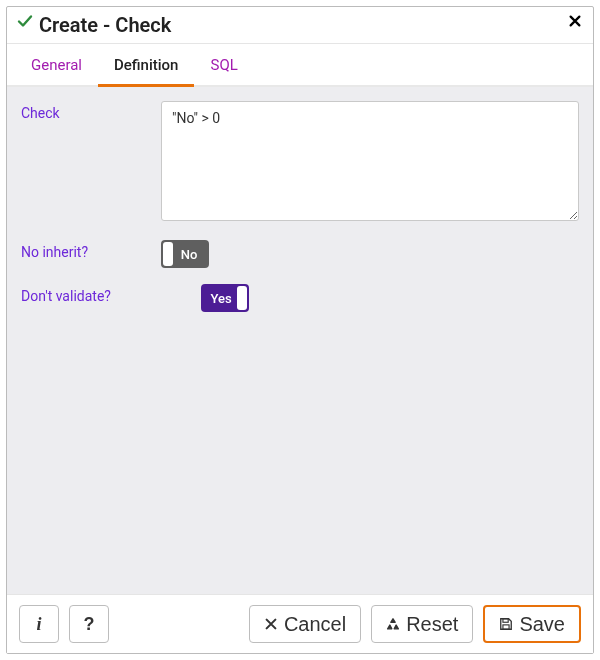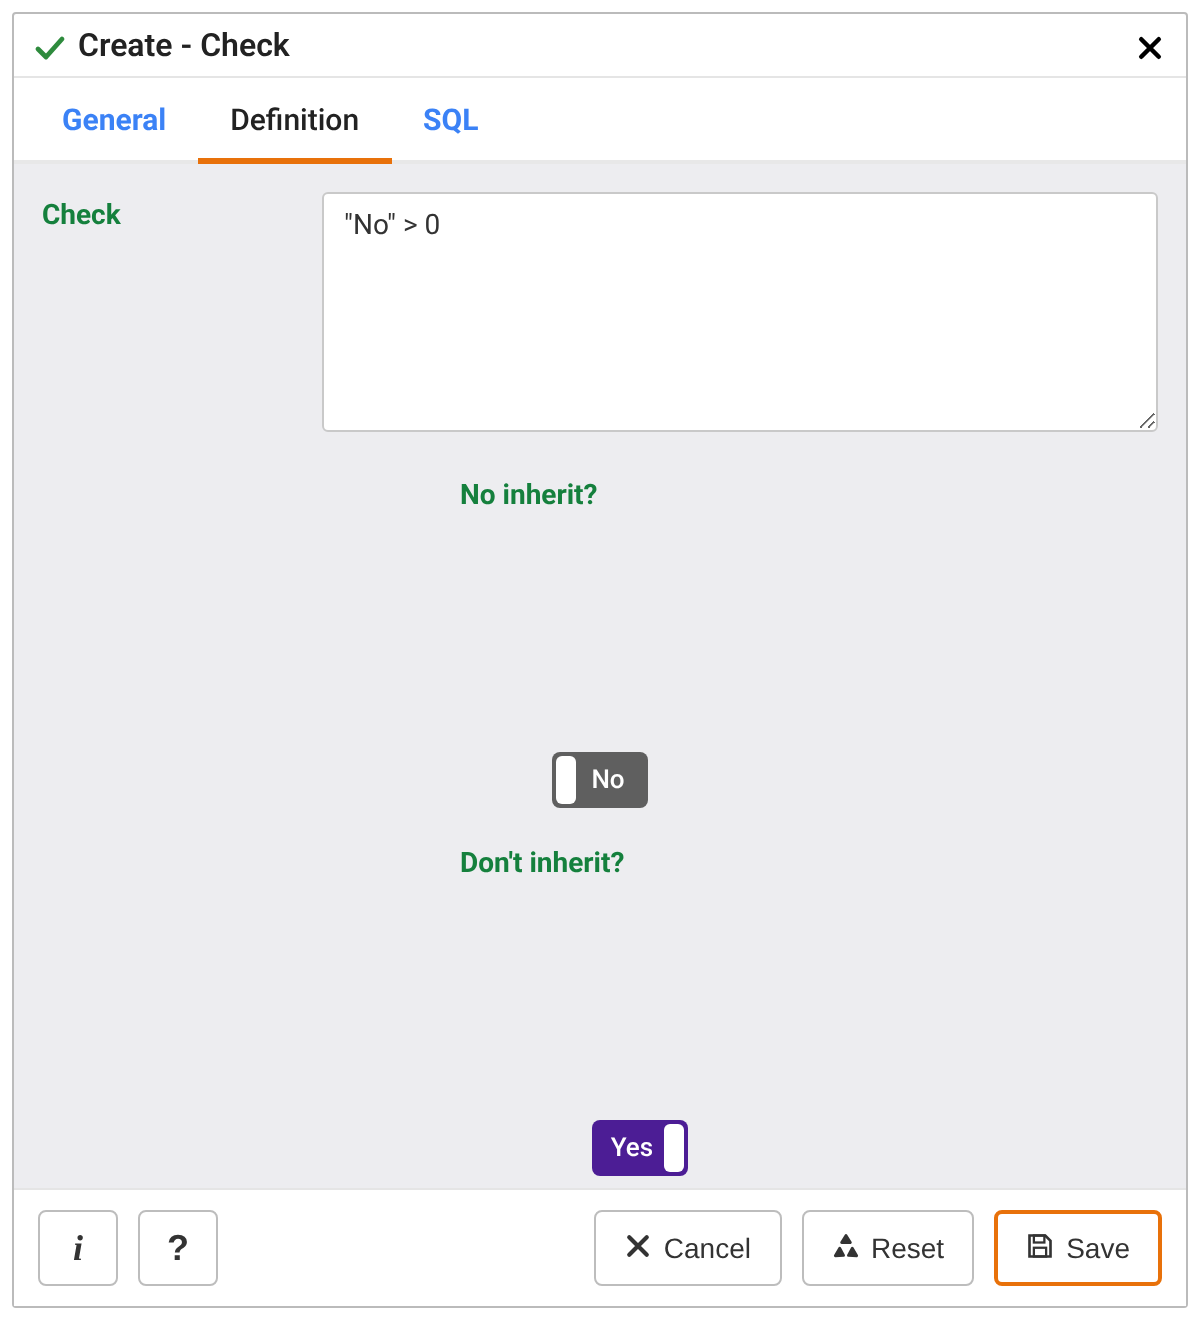--- a/index.html
+++ b/index.html
@@ -17,25 +17,25 @@
     width: 100%;
     height: 100%;
     border: 1px solid #bbb;
     border-radius: 2px;
     display: flex;
     flex-direction: column;
     background: #fff;
   }
   .titlebar {
     display: flex;
-    align-items: flex-end;
+    align-items: flex-start;
     padding: 6px 10px 6px 10px;
     border-bottom: 1px solid #e5e5e5;
     gap: 6px;
-    font-size: 16px;
+    font-size: 20px;
   }
   .titlebar .title-text {
     font-weight: 600;
     flex: 0 0 auto;
   }
   .titlebar .spacer { flex: 1 1 auto; }
   .check-icon {
     width: 16px; height: 16px;
     display: inline-flex; align-items: center; justify-content: center;
   }
@@ -47,51 +47,49 @@
 
   .tabs {
     display: flex;
     gap: 0;
     padding: 0 8px;
     border-bottom: 2px solid #e8e8e8;
   }
   .tab {
     padding: 10px 16px 10px;
     font-size: 15px;
-    color: #3b82f6;
+    color: #a21caf;
     cursor: pointer;
     position: relative;
     top: 2px;
     border-bottom: 3px solid transparent;
-    font-weight: bold;
   }
   .tab.active {
     color: #222;
     font-weight: 500;
     border-bottom: 3px solid #e8710a;
   }
 
   .body {
     flex: 1 1 auto;
     background: #ededf0;
     padding: 14px 14px;
     overflow: auto;
   }
   .form-row {
     display: flex;
     align-items: flex-start;
     margin-bottom: 16px;
   }
-  .form-row.inline { align-items: center; flex-direction: column; }
+  .form-row.inline { align-items: flex-start; }
   .form-label {
     width: 140px;
     flex: 0 0 140px;
-    color: #15803d;
+    color: #6d28d9;
     padding-top: 4px;
-    font-weight: bold;
   }
   .form-control {
     flex: 1 1 auto;
   }
   textarea.check-input {
     width: 100%;
     height: 120px;
     resize: both;
     border: 1px solid #c9c9c9;
     border-radius: 3px;
@@ -143,21 +141,21 @@
   .btn {
     display: inline-flex;
     align-items: center;
     gap: 6px;
     height: 38px;
     padding: 0 14px;
     border: 1px solid #bdbdbd;
     border-radius: 4px;
     background: #fff;
     color: #333;
-    font-size: 14px;
+    font-size: 20px;
     cursor: pointer;
   }
   .btn.icon-only {
     width: 40px;
     padding: 0;
     justify-content: center;
     font-weight: 700;
     font-size: 18px;
   }
   .btn.save {
@@ -207,21 +205,21 @@
       <div class="form-label">No inherit?</div>
       <div class="form-control">
         <div class="toggle off">
           <span class="knob"></span>
           <span class="tlabel">No</span>
         </div>
       </div>
     </div>
 
     <div class="form-row inline">
-      <div class="form-label">Don't inherit?</div>
+      <div class="form-label">Don't validate?</div>
       <div class="form-control">
         <div class="toggle on">
           <span class="knob"></span>
           <span class="tlabel">Yes</span>
         </div>
       </div>
     </div>
 
   </div>
 

